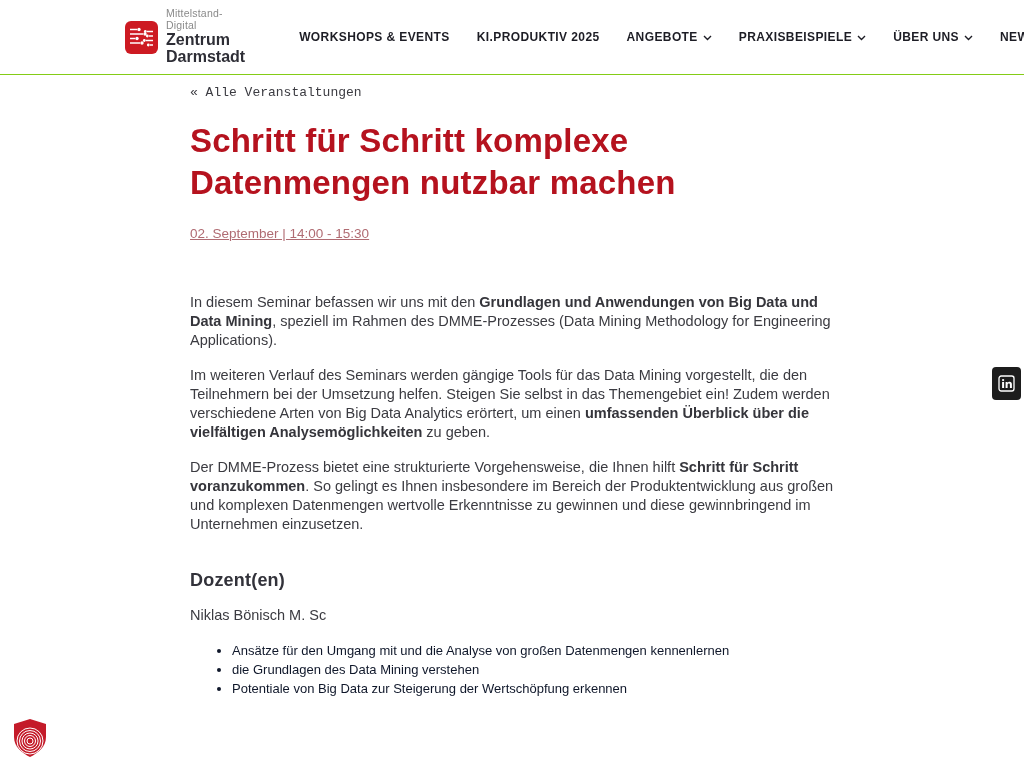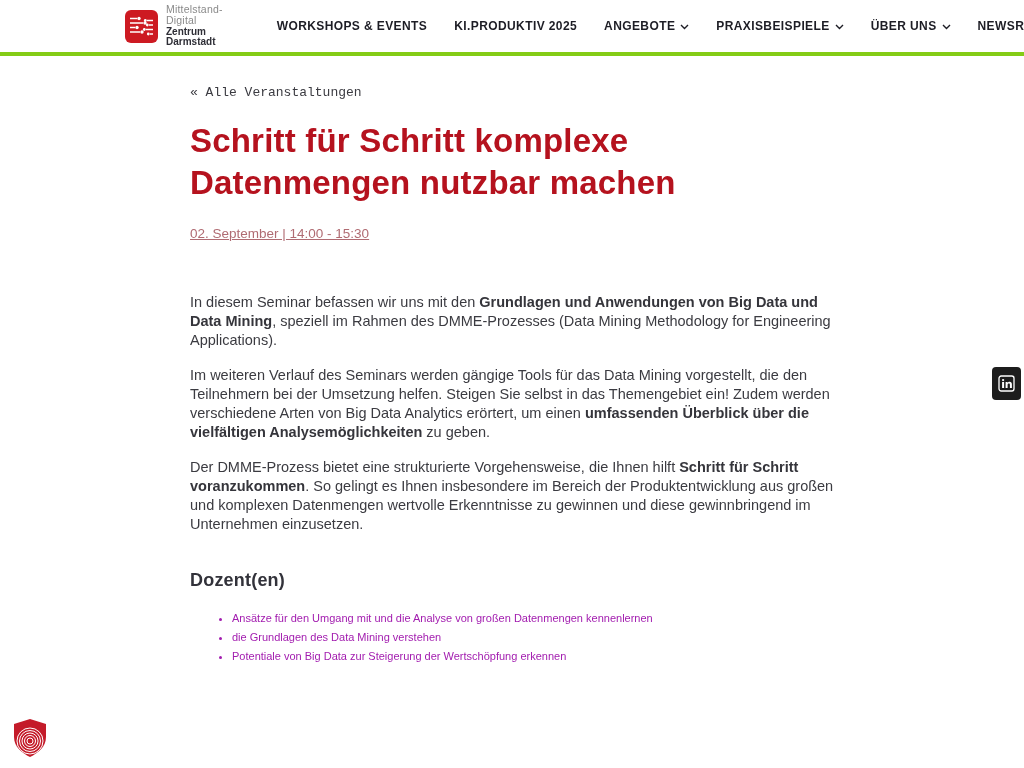--- a/index.html
+++ b/index.html
@@ -5,30 +5,30 @@
   * { margin: 0; padding: 0; box-sizing: border-box; }
   html, body {
     width: 1024px; height: 768px;
     background: #ffffff;
     font-family: "Liberation Sans", sans-serif;
     overflow: hidden;
     position: relative;
   }
   
   .site-header {
-    position: absolute; top: 0; left: 0; width: 1024px; height: 56px;
+    position: absolute; top: 0; left: 0; width: 1024px; height: 75px;
     background: #ffffff;
-    border-bottom: 4px solid #84cc16;
+    border-bottom: 1px solid #84cc16;
     display: flex; align-items: center;
     padding-left: 125px;
   }
   .brand { display: flex; align-items: center; gap: 8px; cursor: pointer; }
   .brand-text { display: flex; flex-direction: column; line-height: 1.08; }
   .brand-line1 { font-size: 10.5px; color: #8a8a8a; font-weight: 400; letter-spacing: .2px; }
-  .brand-line2, .brand-line3 { font-size: 10px; color: #2e2e36; font-weight: 700; }
+  .brand-line2, .brand-line3 { font-size: 16px; color: #2e2e36; font-weight: 700; }
   .main-nav { display: flex; align-items: center; gap: 27px; margin-left: 54px; }
   .nav-item {
     display: flex; align-items: center; gap: 5px;
     font-size: 12px; font-weight: 700; letter-spacing: .4px;
     color: #1d1d25; cursor: pointer; white-space: nowrap;
   }
   .chev { display: inline-flex; margin-top: 1px; }
   
   .main { position: absolute; left: 190px; top: 57px; width: 650px; }
   .back-link {
@@ -51,21 +51,21 @@
   .body-p.first { margin-top: 52px; }
   .body-p strong { font-weight: 700; color: #35353b; }
   .section-h {
     font-size: 18px; font-weight: 600; color: #32323a; letter-spacing: .2px;
   }
   .h-dozent { margin-top: 36px; }
   .h-lernziele { margin-top: 44px; }
   .instructor { margin-top: 16px; font-size: 14.5px; color: #3b3b41; }
   .goals { margin-top: 18px; padding-left: 42px; }
   .goals li {
-    font-size: 11px; line-height: 19px; color: #a21caf;
+    font-size: 13px; line-height: 19px; color: #0f172a;
     margin-bottom: 0;
   }
   
   .share-linkedin {
     position: absolute; right: 3px; top: 367px;
     width: 29px; height: 33px; background: #1d1d1d;
     border-radius: 4px;
     display: flex; align-items: center; justify-content: center;
     cursor: pointer;
   }
@@ -160,20 +160,21 @@
 
   <div class="event-date">02. September | 14:00 - 15:30</div>
 
   <p class="body-p first"><span>In diesem Seminar befassen wir uns mit den </span><strong>Grundlagen und Anwendungen von Big Data und Data Mining</strong><span>, speziell im Rahmen des DMME-Prozesses (Data Mining Methodology for Engineering Applications).</span></p>
 
   <p class="body-p"><span>Im weiteren Verlauf des Seminars werden gängige Tools für das Data Mining vorgestellt, die den Teilnehmern bei der Umsetzung helfen. Steigen Sie selbst in das Themengebiet ein! Zudem werden verschiedene Arten von Big Data Analytics erörtert, um einen </span><strong>umfassenden Überblick über die vielfältigen Analysemöglichkeiten</strong><span> zu geben.</span></p>
 
   <p class="body-p"><span>Der DMME-Prozess bietet eine strukturierte Vorgehensweise, die Ihnen hilft </span><strong>Schritt für Schritt voranzukommen</strong><span>. So gelingt es Ihnen insbesondere im Bereich der Produktentwicklung aus großen und komplexen Datenmengen wertvolle Erkenntnisse zu gewinnen und diese gewinnbringend im Unternehmen einzusetzen.</span></p>
 
   <h2 class="section-h h-dozent">Dozent(en)</h2>
+  <div class="instructor">Niklas Bönisch M. Sc</div>
 
   <ul class="goals">
     <li>Ansätze für den Umgang mit und die Analyse von großen Datenmengen kennenlernen</li>
     <li>die Grundlagen des Data Mining verstehen</li>
     <li>Potentiale von Big Data zur Steigerung der Wertschöpfung erkennen</li>
   </ul>
 </main>
 
 <div class="share-linkedin">
   <span style="display:inline-flex;">

